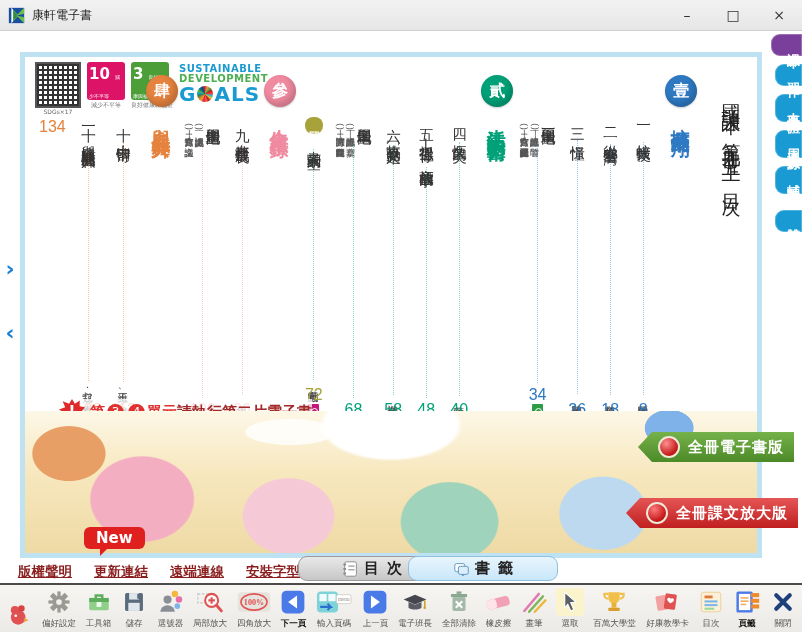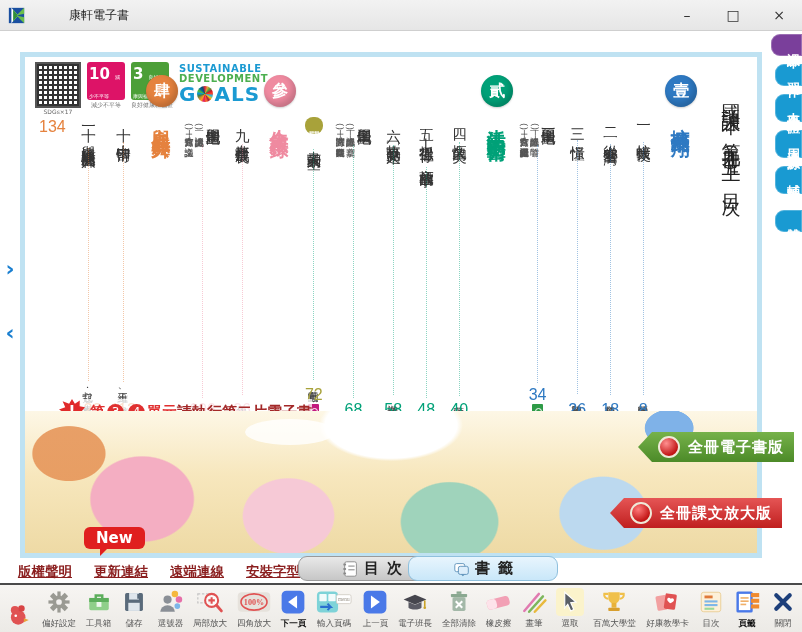--- a/index.html
+++ b/index.html
@@ -1,20 +1,20 @@
 <!DOCTYPE html>
 <html><head>
 <meta charset="utf-8">
 <style>
   html,body{margin:0;padding:0;}
   body{width:802px;height:632px;overflow:hidden;font-family:"DejaVu Sans","Liberation Sans",sans-serif;background:#fff;position:relative;}
   .app{position:absolute;inset:0;background:#fff;}
 
   
-  .titlebar{position:absolute;left:0;top:0;width:802px;height:30px;background:linear-gradient(180deg,#f2f2f2,#e6e6e6);border-bottom:1px solid #cfcfcf;display:flex;align-items:center;gap:37px;}
+  .titlebar{position:absolute;left:0;top:0;width:802px;height:30px;background:linear-gradient(180deg,#f2f2f2,#e6e6e6);border-bottom:1px solid #cfcfcf;display:flex;align-items:center;}
   .titlebar .logo{width:17px;height:17px;margin:0 7px 0 8px;}
   .titlebar .ttl{font-size:12px;color:#222;}
   .win-controls{margin-left:auto;display:flex;}
   .win-btn{width:46px;height:30px;display:flex;align-items:center;justify-content:center;font-size:14px;color:#333;}
 
   
   .side-tabs{position:absolute;right:0;top:34px;width:40px;}
   .side-tab{writing-mode:vertical-rl;text-orientation:upright;color:#fff;font-weight:bold;font-size:13px;letter-spacing:3px;background:#199ad2;border-radius:9px 0 0 9px;width:27px;margin-left:13px;padding:8px 0;text-align:center;margin-bottom:8px;box-shadow:inset 0 0 0 1px rgba(255,255,255,.25);}
   .side-tab.active{background:#7a3f9b;width:31px;margin-left:9px;}
   .side-tab.gap{margin-top:16px;}
@@ -77,21 +77,21 @@
       radial-gradient(ellipse 72px 60px at 79% 72%, #bcd9ef 0 60%, transparent 62%),
       radial-gradient(ellipse 40px 30px at 88% 12%, #7fb2e8 0 60%, transparent 62%),
       radial-gradient(ellipse 120px 60px at 50% 10%, #fff 0 55%, transparent 60%),
       linear-gradient(180deg,#fdf7e6 0%,#f7e7bd 45%,#eedaa5 100%);}
   .illu .shine{position:absolute;left:30%;top:8px;width:90px;height:26px;border-radius:50%;background:rgba(255,255,255,.8);}
 
   
   .big-btn{position:absolute;height:30px;display:flex;align-items:center;color:#fff;font-weight:bold;font-size:15px;letter-spacing:1px;clip-path:polygon(0 50%,14px 0,100% 0,100% 100%,14px 100%);padding:0 10px 0 20px;box-shadow:0 2px 3px rgba(0,0,0,.3);}
   .big-btn .dot{width:18px;height:18px;border-radius:50%;background:radial-gradient(circle at 35% 30%,#ff7a7a,#c21515 70%);border:2px solid #efe9d8;margin-right:8px;flex:none;}
   .btn-green{right:8px;top:432px;background:linear-gradient(180deg,#76b24a,#4c8a28);}
-  .btn-red{right:20px;top:498px;background:linear-gradient(180deg,#e55555,#c01f1f);justify-content:center;}
+  .btn-red{right:4px;top:498px;background:linear-gradient(180deg,#e55555,#c01f1f);justify-content:center;}
 
   
   .new-badge{position:absolute;left:84px;top:527px;background:#e01f1f;color:#fff;font-weight:bold;font-size:15px;padding:2px 12px;border-radius:6px;}
   .new-badge:after{content:"";position:absolute;left:16px;bottom:-7px;border:5px solid transparent;border-top-color:#e01f1f;border-left-color:#e01f1f;}
 
   
   .footer-links{position:absolute;left:18px;top:563px;display:flex;gap:22px;}
   .footer-links a{color:#8b1f1f;font-weight:bold;font-size:13.5px;text-decoration:underline;}
   .bottom-tab{position:absolute;top:556px;height:25px;border-radius:9px;display:flex;align-items:center;justify-content:center;font-size:15px;font-weight:bold;color:#222;letter-spacing:8px;padding-left:8px;box-sizing:border-box;}
   .tab-toc{left:298px;width:148px;background:linear-gradient(180deg,#e9e9e9,#c6c6c6);border:1px solid #9a9a9a;}

